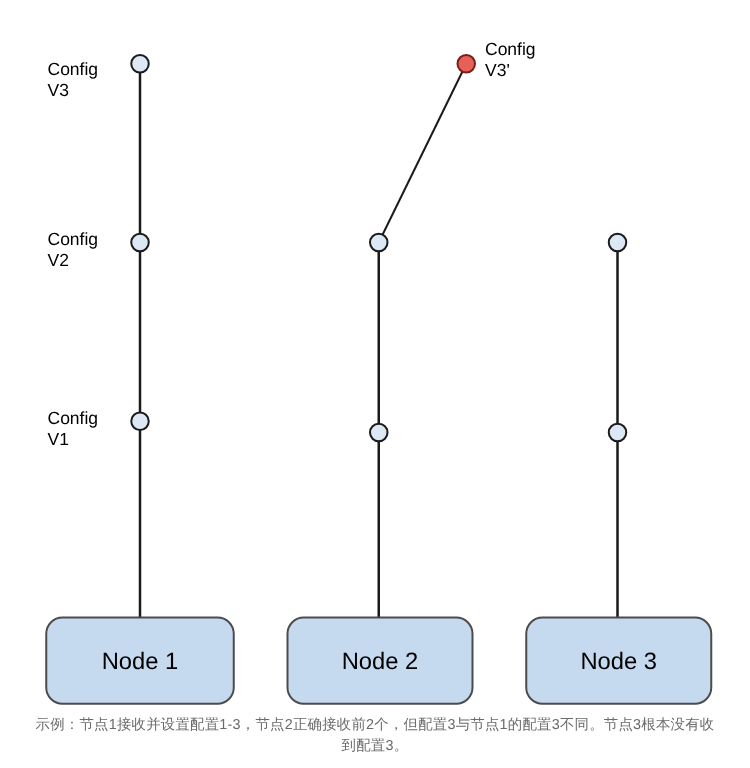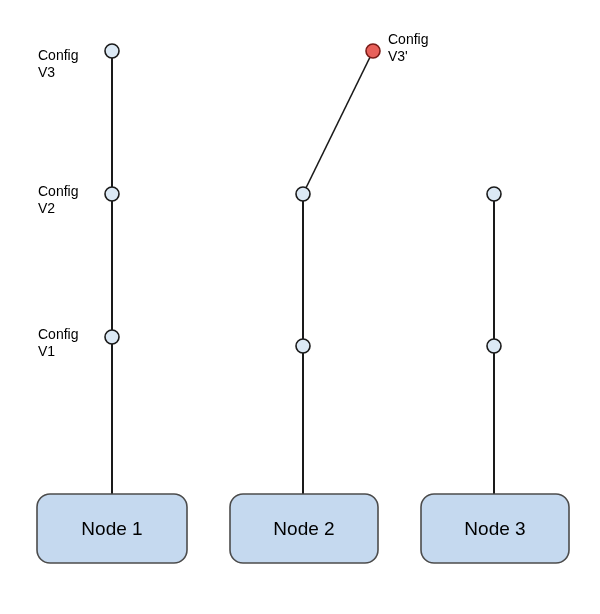--- a/index.html
+++ b/index.html
@@ -96,14 +96,16 @@
     <text class="config-label" x="38" y="213">V2</text>
 
     <text class="config-label" x="38" y="339">Config</text>
     <text class="config-label" x="38" y="356">V1</text>
 
     <text class="config-label" x="388" y="44">Config</text>
     <text class="config-label" x="388" y="61">V3'</text>
 
   </svg>
 
+  <div class="caption-text caption-line1">示例：节点1接收并设置配置1-3，节点2正确接收前2个，但配置3与节点1的配置3不同。节点3根本没有收</div>
+  <div class="caption-text caption-line2">到配置3。</div>
 
 </div>
 
 </body></html>

